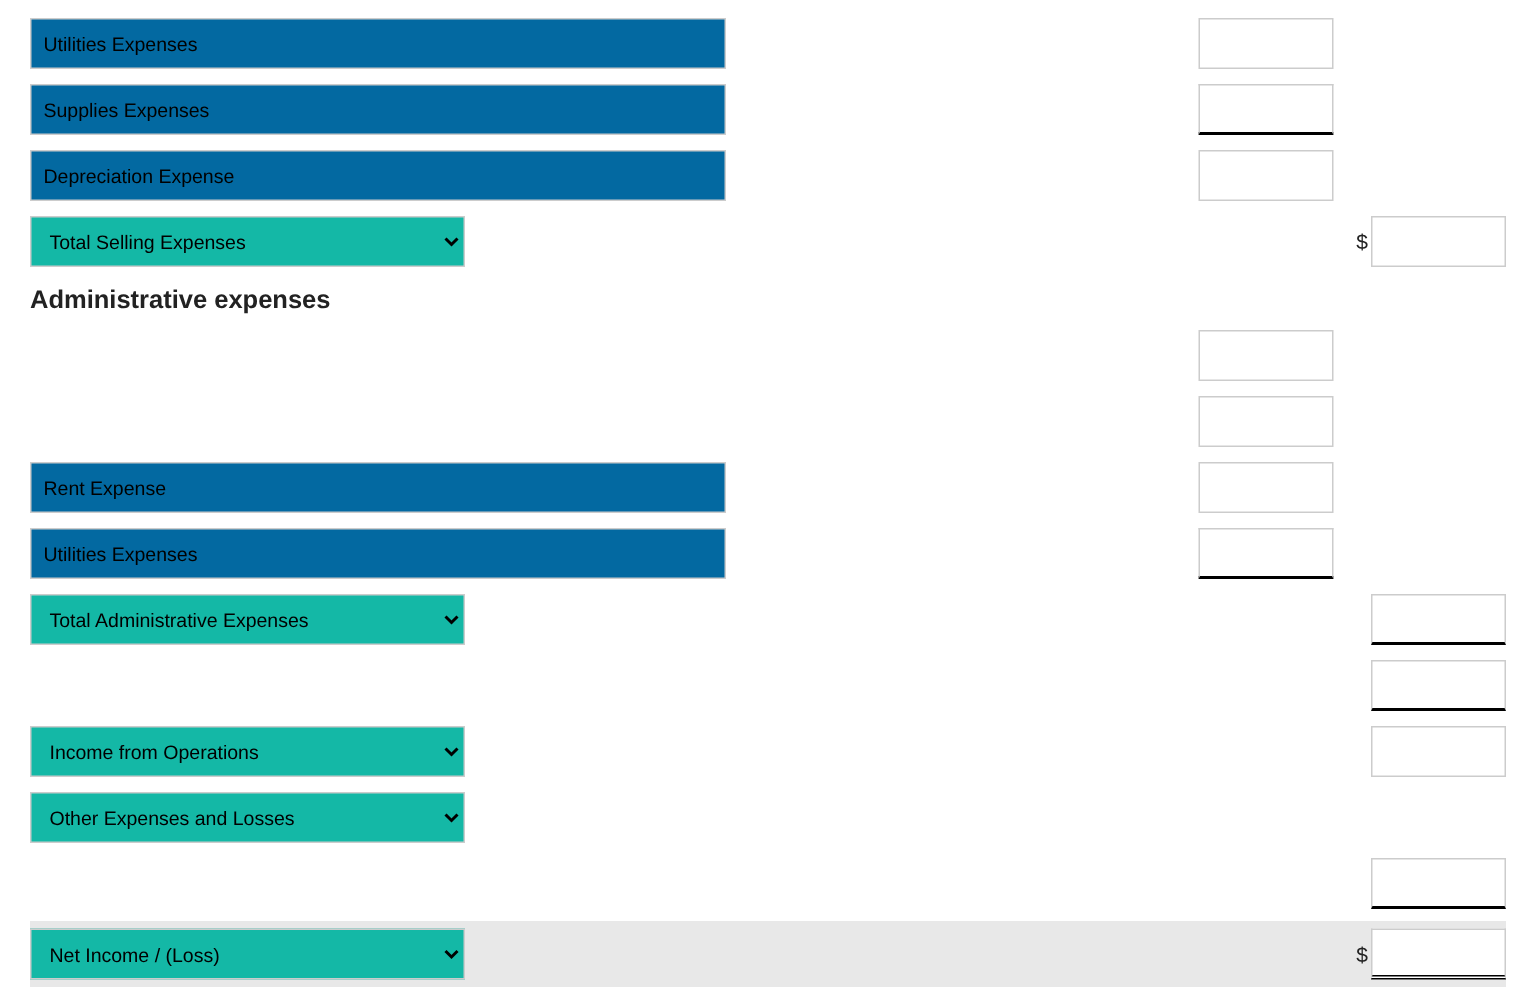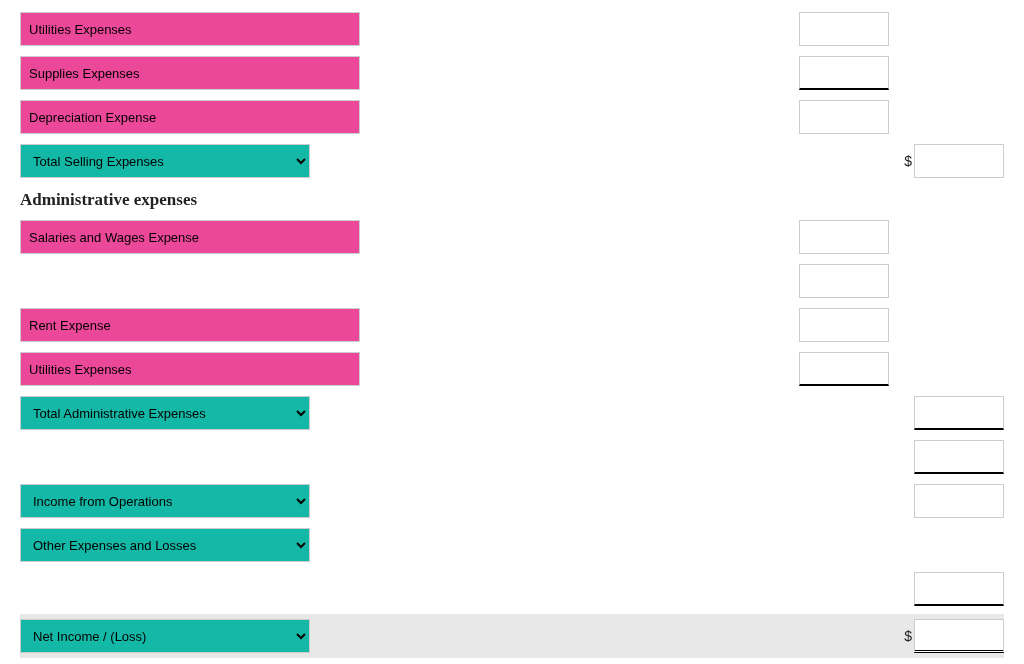--- a/index.html
+++ b/index.html
@@ -24,24 +24,24 @@
     }
 
     .row {
       display: flex;
       align-items: center;
       margin-bottom: 6px;
       min-height: 38px;
     }
 
     .label-input {
-      width: 340px;
+      width: 464px;
       padding: 6px 8px;
       border: 1px solid #ccc;
-      background: #ec4899;
+      background: #0369a1;
       font-size: 13px;
       height: 34px;
     }
 
     .value-input {
       width: 90px;
       padding: 4px 6px;
       border: 1px solid #ccc;
       background: #fff;
       font-size: 13px;
@@ -84,21 +84,20 @@
 
     .dollar-sign {
       font-size: 14px;
       margin-right: 2px;
     }
 
     .section-header {
       font-size: 17px;
       font-weight: bold;
       margin: 10px 0 8px 0;
-      font-family: Liberation Serif, serif;
     }
 
     .net-income-row {
       display: flex;
       align-items: center;
       margin-bottom: 6px;
       min-height: 44px;
       background: #e8e8e8;
       padding: 4px 0;
     }
@@ -151,21 +150,20 @@
     <div class="col-mid"></div>
     <div class="col-right" style="width:120px;">
       <span class="dollar-sign">$</span>
       <input class="value-input" type="text" value="" style="">
     </div>
   </div>
 
   <div class="section-header">Administrative expenses</div>
 
   <div class="row">
-    <input class="label-input" type="text" value="Salaries and Wages Expense" style="">
     <div class="spacer-left"></div>
     <div class="col-mid">
       <input class="value-input" type="text" value="" style="">
     </div>
     <div style="width:110px;"></div>
   </div>
 
   <div class="row">
     <div class="spacer-left"></div>
     <div class="col-mid">

